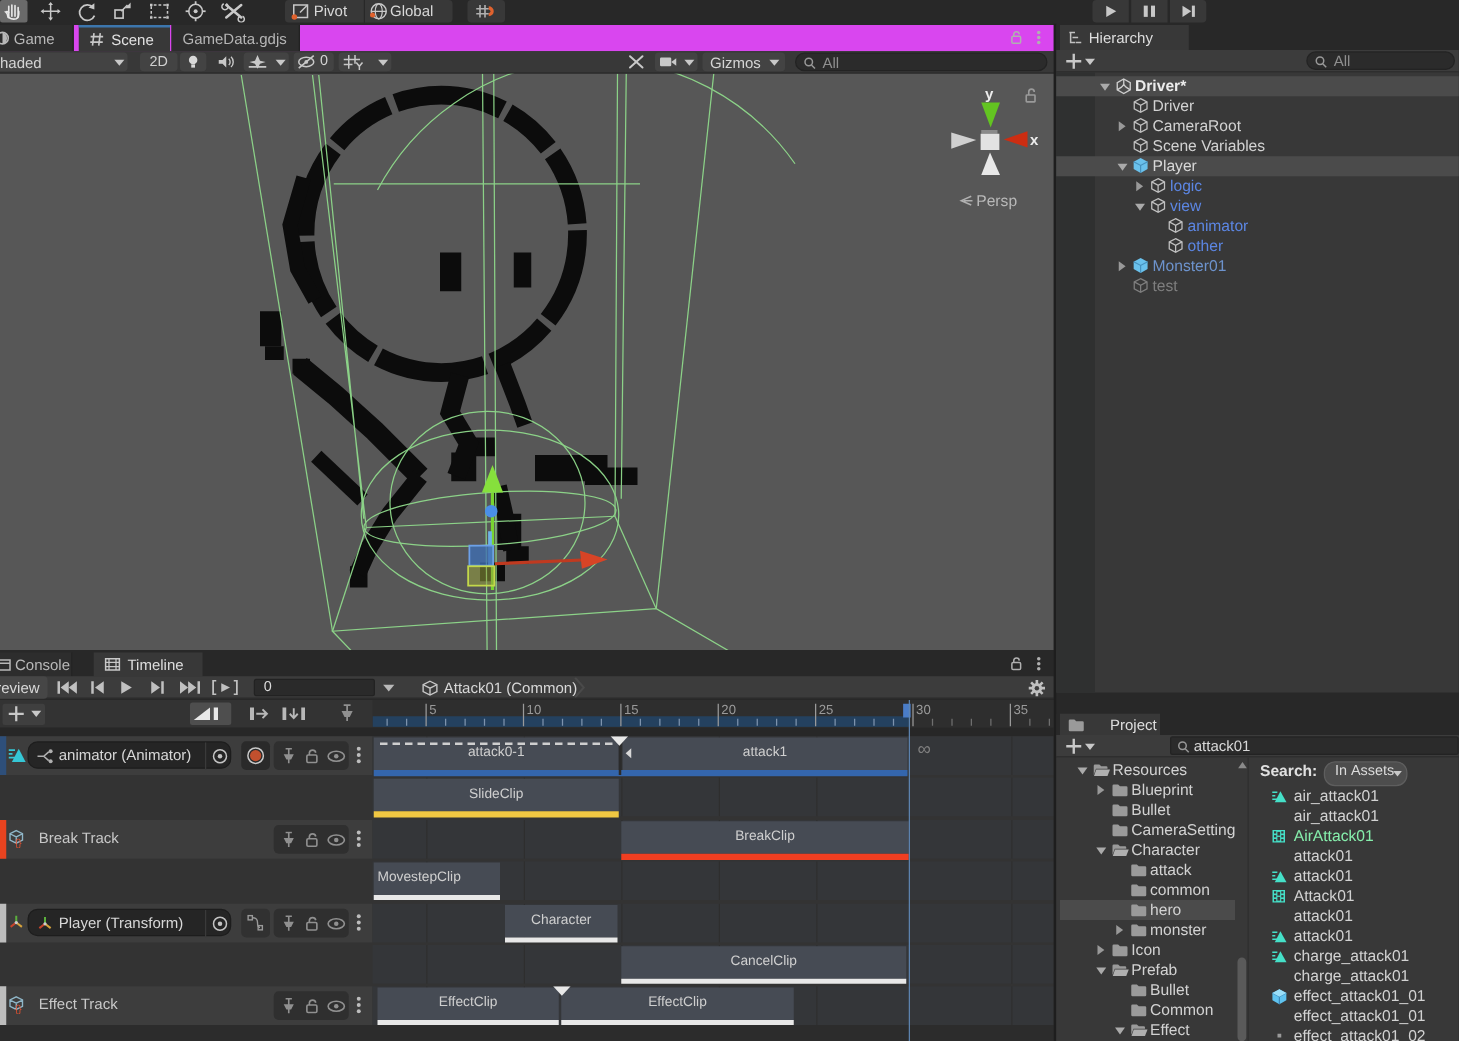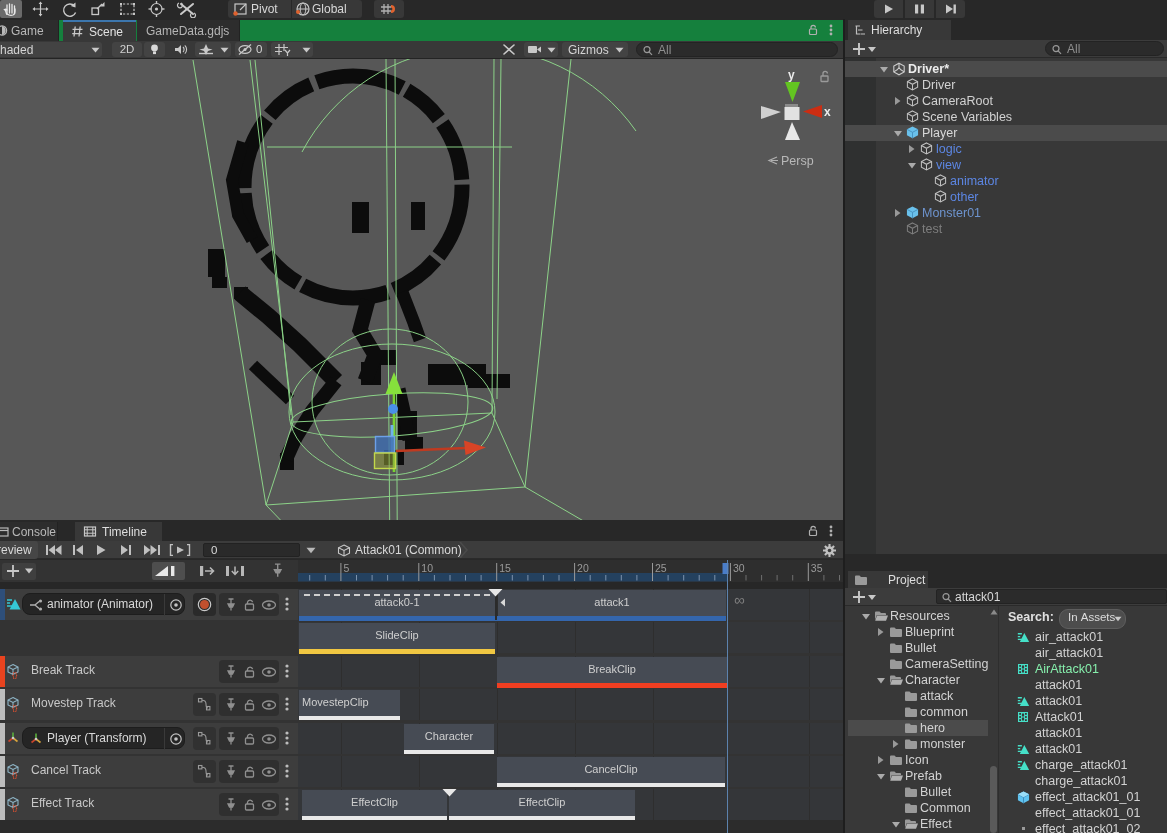--- a/index.html
+++ b/index.html
@@ -110,21 +110,21 @@
         </svg>
  </div>
  <div class="abs" style="left:936px;top:0;width:29px;height:18px;background:#383838;border-radius:0 3px 3px 0;">
   <svg width="29" height="18" viewBox="0 0 29 18">
           <path d="M10,4.5 L17,9 L10,13.5 Z" fill="#c8c8c8"></path>
           <rect x="17.5" y="4.5" width="2.4" height="9" fill="#c8c8c8"></rect>
         </svg>
  </div>
 </div>
 
-<div class="abs" id="scenetabs" style="left:0;top:20px;width:843px;height:21px;background:#15803d;padding-left:48px;">
+<div class="abs" id="scenetabs" style="left:0;top:20px;width:843px;height:21px;background:#d946ef;padding-left:48px;">
  <div class="abs" style="left:0;top:0;width:59px;height:21px;background:#2d2d2d;display:flex;align-items:center;border-right:1px solid #222;">
   <svg width="13" height="13" viewBox="0 0 13 13" style="margin-left:-4px;">
           <circle cx="6" cy="6.5" r="4.6" fill="none" stroke="#b8b8b8" stroke-width="1.3"></circle>
           <path d="M6,2 A4.6,4.6 0 0 1 6,11 Z" fill="#b8b8b8"></path>
         </svg>
   <span style="font-size:12px;color:#b8b8b8;margin-left:2px;">Game</span>
  </div>
  <div class="abs" style="left:63px;top:0;width:73px;height:21px;background:#383838;border-top:2px solid #3c76ad;display:flex;align-items:center;">
   <svg width="13" height="13" viewBox="0 0 13 13" style="margin-left:8px;">
           <g stroke="#c8c8c8" stroke-width="1.3">
@@ -599,48 +599,20 @@
           <svg class="abs" style="left:285px;top:8px;" width="4" height="14" viewBox="0 0 4 14">
             <use href="#kebab"></use>
           </svg>
         </div>
         <div class="abs" style="left:298px;top:0;width:545px;height:31px;background:#343639;background-image:linear-gradient(#2e2e2e,#2e2e2e),linear-gradient(#2e2e2e,#2e2e2e),linear-gradient(#2e2e2e,#2e2e2e),linear-gradient(#2e2e2e,#2e2e2e),linear-gradient(#2e2e2e,#2e2e2e),linear-gradient(#2e2e2e,#2e2e2e);background-repeat:no-repeat;background-position:43px 0,121px 0,199px 0,277px 0,355px 0,511px 0;background-size:1px 100%,1px 100%,1px 100%,1px 100%,1px 100%,1px 100%;" id="lane2">
 <div class="clip" style="left:199px;width:230px;">BreakClip</div>
 <div class="cstrip" style="left:199px;width:230px;background:#f03e21;"></div>
         </div>
       </div>
 <div class="abs" style="left:0;top:129px;width:843px;height:31px;">
-        <div class="abs" style="left:0;top:0;width:298px;height:31px;background:#3d3d3d;">
-          <div class="abs" style="left:0;top:0;width:4.5px;height:31px;background:#bdbdbd;"></div>
-          <svg class="abs" style="left:6px;top:7px;" width="15" height="16" viewBox="0 0 15 16">
-            <use href="#cubetrack"></use>
-          </svg>
-          <span class="abs" style="left:31px;top:7px;font-size:12px;color:#c8c8c8;">Movestep Track</span>
-          <div class="abs" style="left:193px;top:4px;width:23px;height:23px;background:#313131;border-radius:4px;">
-            <svg width="23" height="23" viewBox="0 0 23 23">
-              <g transform="translate(4,4)">
-                <use href="#curveic"></use>
-              </g>
-            </svg>
-          </div>
-          <div class="abs" style="left:219px;top:4px;width:60px;height:23px;background:#2f2f2f;border-radius:4px;">
-            <svg class="abs" style="left:5px;top:5px;" width="14" height="14" viewBox="0 0 14 14">
-              <use href="#pin"></use>
-            </svg>
-            <svg class="abs" style="left:24px;top:5px;" width="14" height="14" viewBox="0 0 14 14">
-              <use href="#lock"></use>
-            </svg>
-            <svg class="abs" style="left:42px;top:6px;" width="16" height="12" viewBox="0 0 16 12">
-              <use href="#eye"></use>
-            </svg>
-          </div>
-          <svg class="abs" style="left:285px;top:8px;" width="4" height="14" viewBox="0 0 4 14">
-            <use href="#kebab"></use>
-          </svg>
-        </div>
         <div class="abs" style="left:298px;top:0;width:545px;height:31px;background:#343639;background-image:linear-gradient(#2e2e2e,#2e2e2e),linear-gradient(#2e2e2e,#2e2e2e),linear-gradient(#2e2e2e,#2e2e2e),linear-gradient(#2e2e2e,#2e2e2e),linear-gradient(#2e2e2e,#2e2e2e),linear-gradient(#2e2e2e,#2e2e2e);background-repeat:no-repeat;background-position:43px 0,121px 0,199px 0,277px 0,355px 0,511px 0;background-size:1px 100%,1px 100%,1px 100%,1px 100%,1px 100%,1px 100%;" id="lane3">
 <div class="clip" style="left:1px;width:101px;text-align:left;text-indent:3px;">MovestepClip</div>
 <div class="cstrip" style="left:1px;width:101px;background:#e8e8e8;height:3.5px;top:27px;"></div>
         </div>
       </div>
 <div class="abs" style="left:0;top:163px;width:843px;height:31px;">
         <div class="abs" style="left:0;top:0;width:298px;height:31px;background:#3d3d3d;">
           <div class="abs" style="left:0;top:0;width:4.5px;height:31px;background:#bdbdbd;"></div>
           <svg class="abs" style="left:6px;top:8px;" width="14" height="14" viewBox="0 0 14 14">
             <use href="#axisic"></use>
@@ -676,48 +648,20 @@
           <svg class="abs" style="left:285px;top:8px;" width="4" height="14" viewBox="0 0 4 14">
             <use href="#kebab"></use>
           </svg>
         </div>
         <div class="abs" style="left:298px;top:0;width:545px;height:31px;background:#343639;background-image:linear-gradient(#2e2e2e,#2e2e2e),linear-gradient(#2e2e2e,#2e2e2e),linear-gradient(#2e2e2e,#2e2e2e),linear-gradient(#2e2e2e,#2e2e2e),linear-gradient(#2e2e2e,#2e2e2e),linear-gradient(#2e2e2e,#2e2e2e);background-repeat:no-repeat;background-position:43px 0,121px 0,199px 0,277px 0,355px 0,511px 0;background-size:1px 100%,1px 100%,1px 100%,1px 100%,1px 100%,1px 100%;" id="lane4">
 <div class="clip" style="left:106px;width:90px;">Character</div>
 <div class="cstrip" style="left:106px;width:90px;background:#e8e8e8;height:3.5px;top:27px;"></div>
         </div>
       </div>
 <div class="abs" style="left:0;top:196px;width:843px;height:31px;">
-        <div class="abs" style="left:0;top:0;width:298px;height:31px;background:#3d3d3d;">
-          <div class="abs" style="left:0;top:0;width:4.5px;height:31px;background:#bdbdbd;"></div>
-          <svg class="abs" style="left:6px;top:7px;" width="15" height="16" viewBox="0 0 15 16">
-            <use href="#cubetrack"></use>
-          </svg>
-          <span class="abs" style="left:31px;top:7px;font-size:12px;color:#c8c8c8;">Cancel Track</span>
-          <div class="abs" style="left:193px;top:4px;width:23px;height:23px;background:#313131;border-radius:4px;">
-            <svg width="23" height="23" viewBox="0 0 23 23">
-              <g transform="translate(4,4)">
-                <use href="#curveic"></use>
-              </g>
-            </svg>
-          </div>
-          <div class="abs" style="left:219px;top:4px;width:60px;height:23px;background:#2f2f2f;border-radius:4px;">
-            <svg class="abs" style="left:5px;top:5px;" width="14" height="14" viewBox="0 0 14 14">
-              <use href="#pin"></use>
-            </svg>
-            <svg class="abs" style="left:24px;top:5px;" width="14" height="14" viewBox="0 0 14 14">
-              <use href="#lock"></use>
-            </svg>
-            <svg class="abs" style="left:42px;top:6px;" width="16" height="12" viewBox="0 0 16 12">
-              <use href="#eye"></use>
-            </svg>
-          </div>
-          <svg class="abs" style="left:285px;top:8px;" width="4" height="14" viewBox="0 0 4 14">
-            <use href="#kebab"></use>
-          </svg>
-        </div>
         <div class="abs" style="left:298px;top:0;width:545px;height:31px;background:#343639;background-image:linear-gradient(#2e2e2e,#2e2e2e),linear-gradient(#2e2e2e,#2e2e2e),linear-gradient(#2e2e2e,#2e2e2e),linear-gradient(#2e2e2e,#2e2e2e),linear-gradient(#2e2e2e,#2e2e2e),linear-gradient(#2e2e2e,#2e2e2e);background-repeat:no-repeat;background-position:43px 0,121px 0,199px 0,277px 0,355px 0,511px 0;background-size:1px 100%,1px 100%,1px 100%,1px 100%,1px 100%,1px 100%;" id="lane5">
 <div class="clip" style="left:199px;width:228px;">CancelClip</div>
 <div class="cstrip" style="left:199px;width:228px;background:#e8e8e8;height:3.5px;top:27px;"></div>
         </div>
       </div>
 <div class="abs" style="left:0;top:229px;width:843px;height:31px;">
         <div class="abs" style="left:0;top:0;width:298px;height:31px;background:#3d3d3d;">
           <div class="abs" style="left:0;top:0;width:4.5px;height:31px;background:#bdbdbd;"></div>
           <svg class="abs" style="left:6px;top:7px;" width="15" height="16" viewBox="0 0 15 16">
             <use href="#cubetrack"></use>

